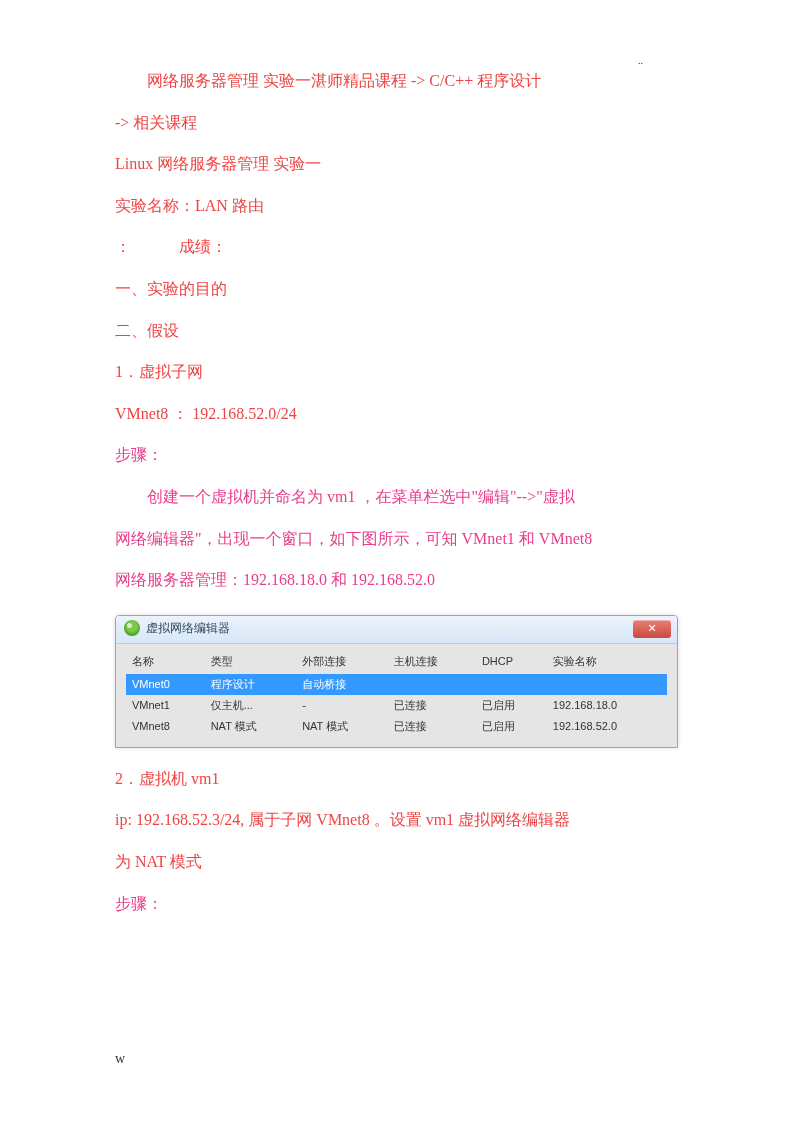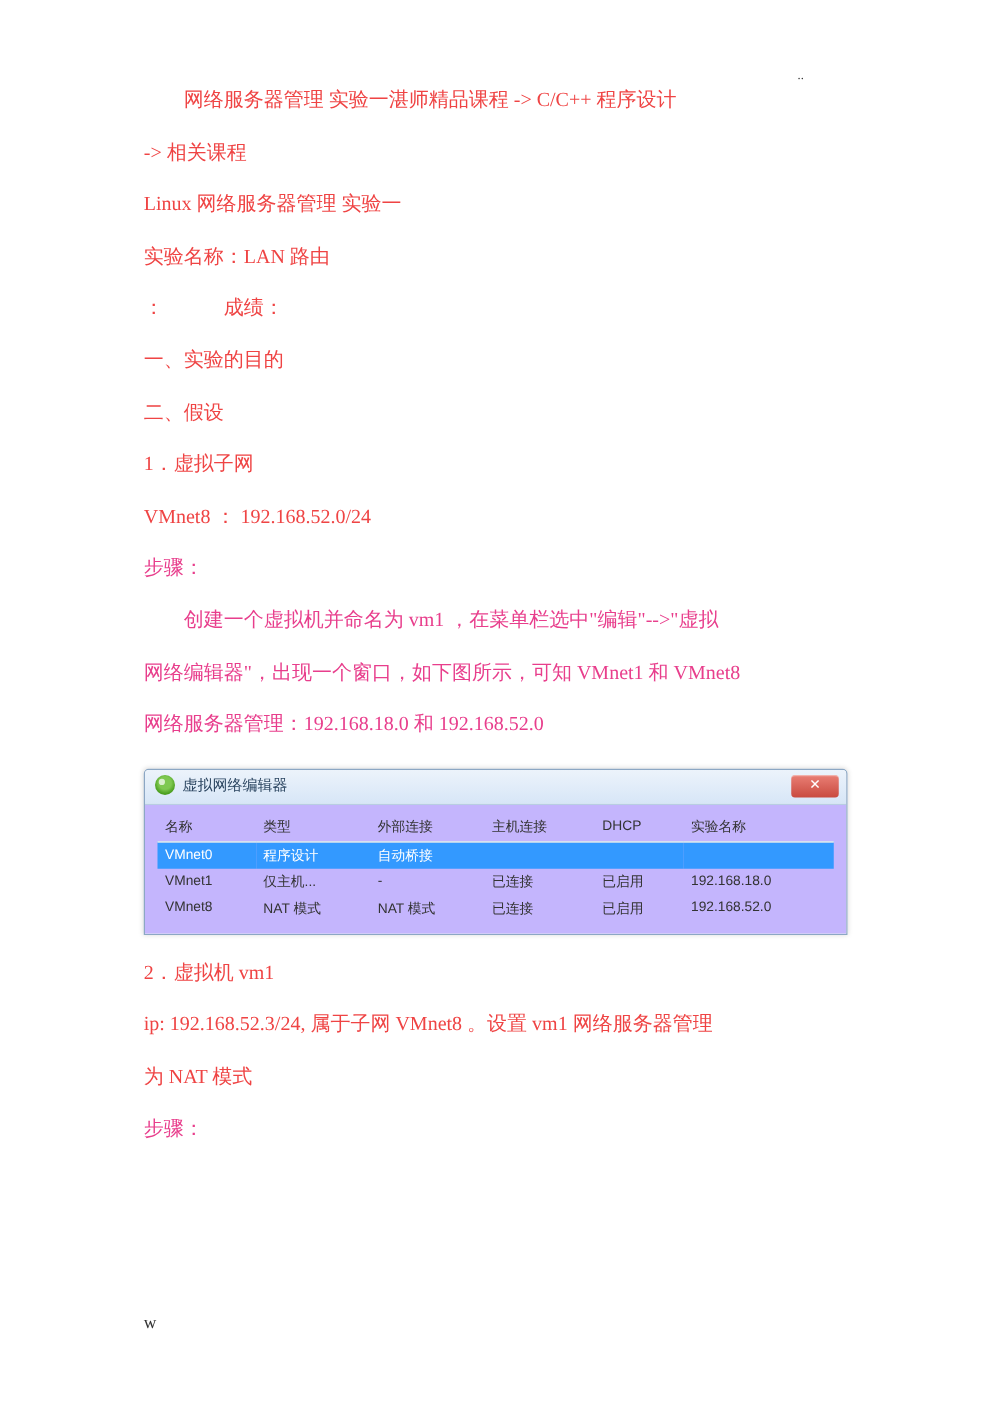--- a/index.html
+++ b/index.html
@@ -85,21 +85,21 @@
       height: 18px;
       background: linear-gradient(#e97f75, #c94a3f);
       border-radius: 3px;
       color: #fff;
       text-align: center;
       line-height: 16px;
       font-size: 11px;
       box-shadow: inset 0 1px 0 rgba(255,255,255,0.4);
     }
     .win-body {
-      background: #c4b5fd;
+      background: #e5e5e5;
       padding: 6px 10px 10px 10px;
     }
     .grid {
       width: 100%;
       border-collapse: collapse;
     }
     .grid th {
       text-align: left;
       font-weight: normal;
       padding: 4px 6px;
@@ -195,18 +195,18 @@
             <td>已连接</td>
             <td>已启用</td>
             <td>192.168.52.0</td>
           </tr>
         </tbody>
       </table>
     </div>
   </div>
 
   <div class="line">2．虚拟机  vm1</div>
-  <div class="line">ip:  192.168.52.3/24, 属于子网 VMnet8 。设置 vm1  网络服务器管理</div>
+  <div class="line">ip:  192.168.52.3/24, 属于子网 VMnet8 。设置 vm1  虚拟网络编辑器</div>
   <div class="line">为 NAT 模式</div>
   <div class="line pink">步骤：</div>
 </div>
 
 <div class="footer-w">w</div>
 
 </body></html>

